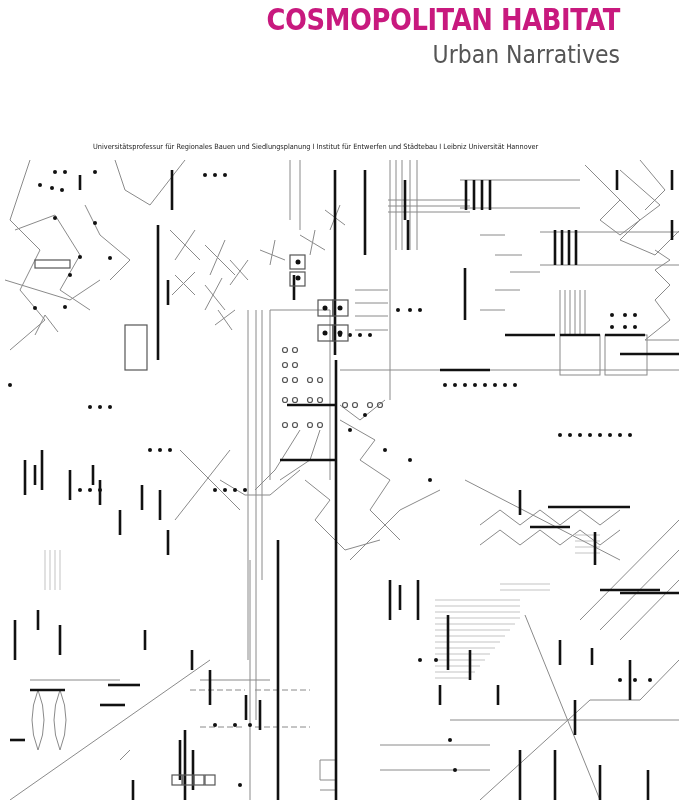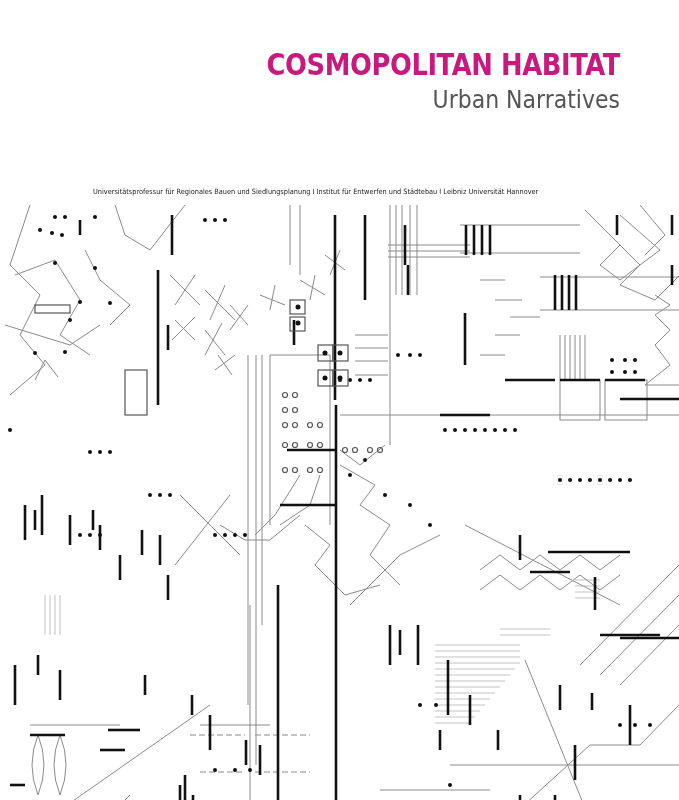--- a/index.html
+++ b/index.html
@@ -1,17 +1,17 @@
 <!DOCTYPE html>
 <html><head>
   <meta charset="utf-8">
   <style>
     html, body { margin: 0; padding: 0; background: #ffffff; }
     body { width: 679px; height: 800px; position: relative; overflow: hidden; font-family: "DejaVu Sans", sans-serif; }
-    .cover { position: absolute; inset: 0; background: #ffffff; margin-top: 45px; }
+    .cover { position: absolute; inset: 0; background: #ffffff; }
     .title {
       position: absolute; right: 59px; top: 2px;
       font-family: "DejaVu Sans", sans-serif; font-weight: bold;
       font-size: 30px; letter-spacing: -0.5px; line-height: 36px;
       white-space: nowrap; transform: scaleX(0.86); transform-origin: right top;
     }
     .subtitle {
       position: absolute; right: 59px; top: 40px;
       font-family: "DejaVu Sans", sans-serif; font-weight: normal;
       font-size: 25px; line-height: 30px; white-space: nowrap;

